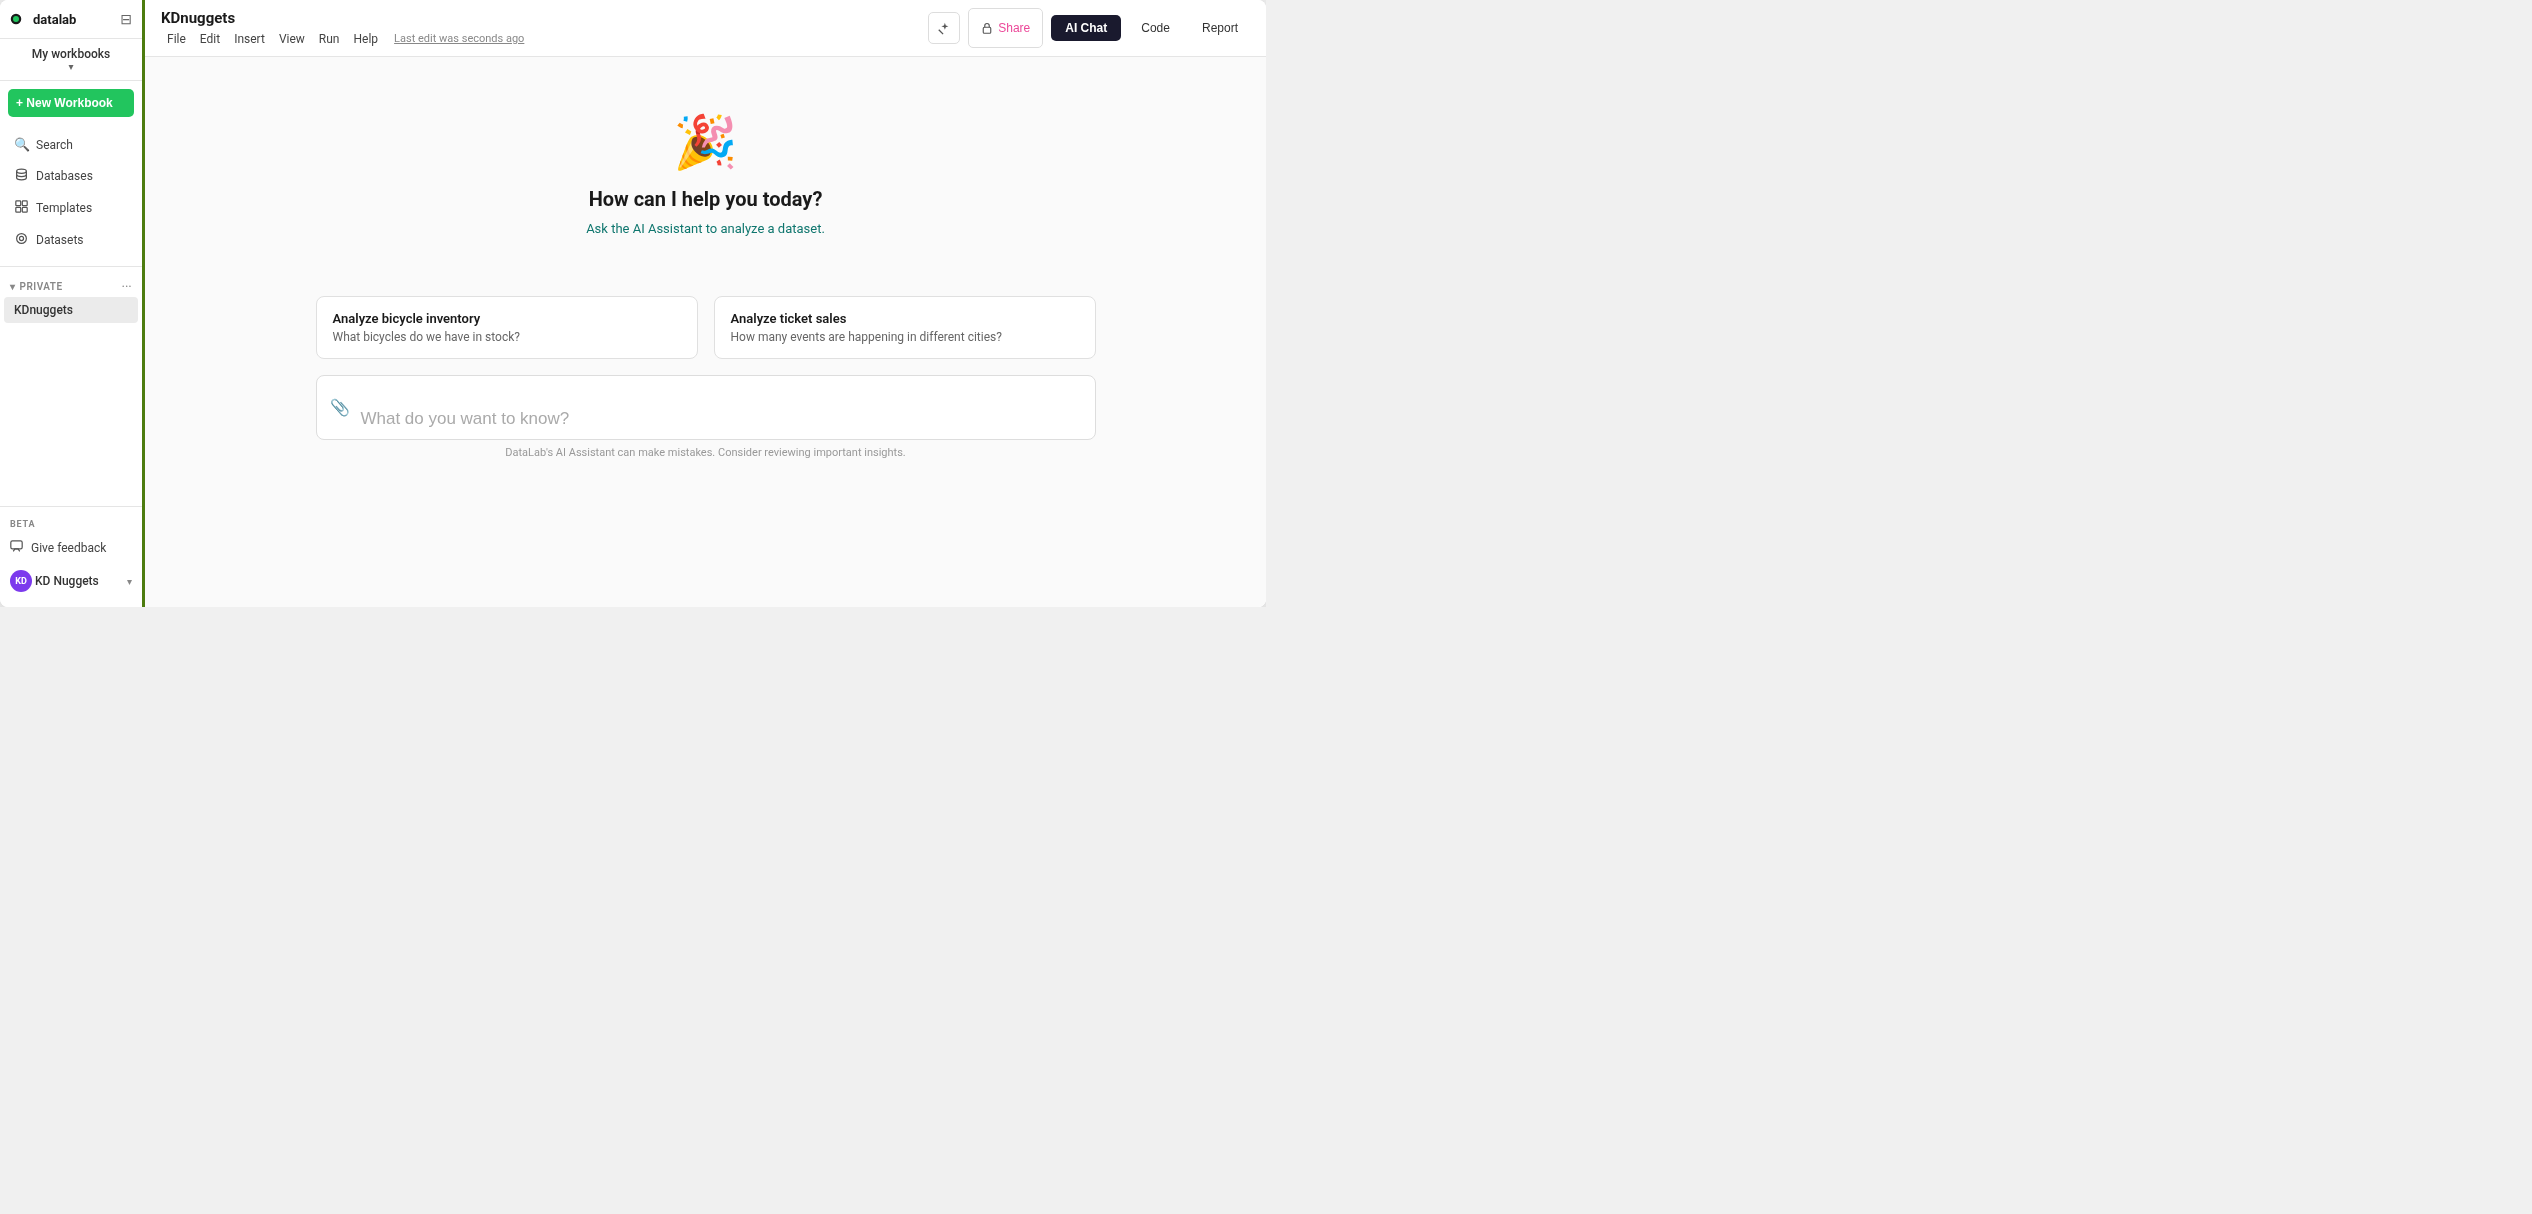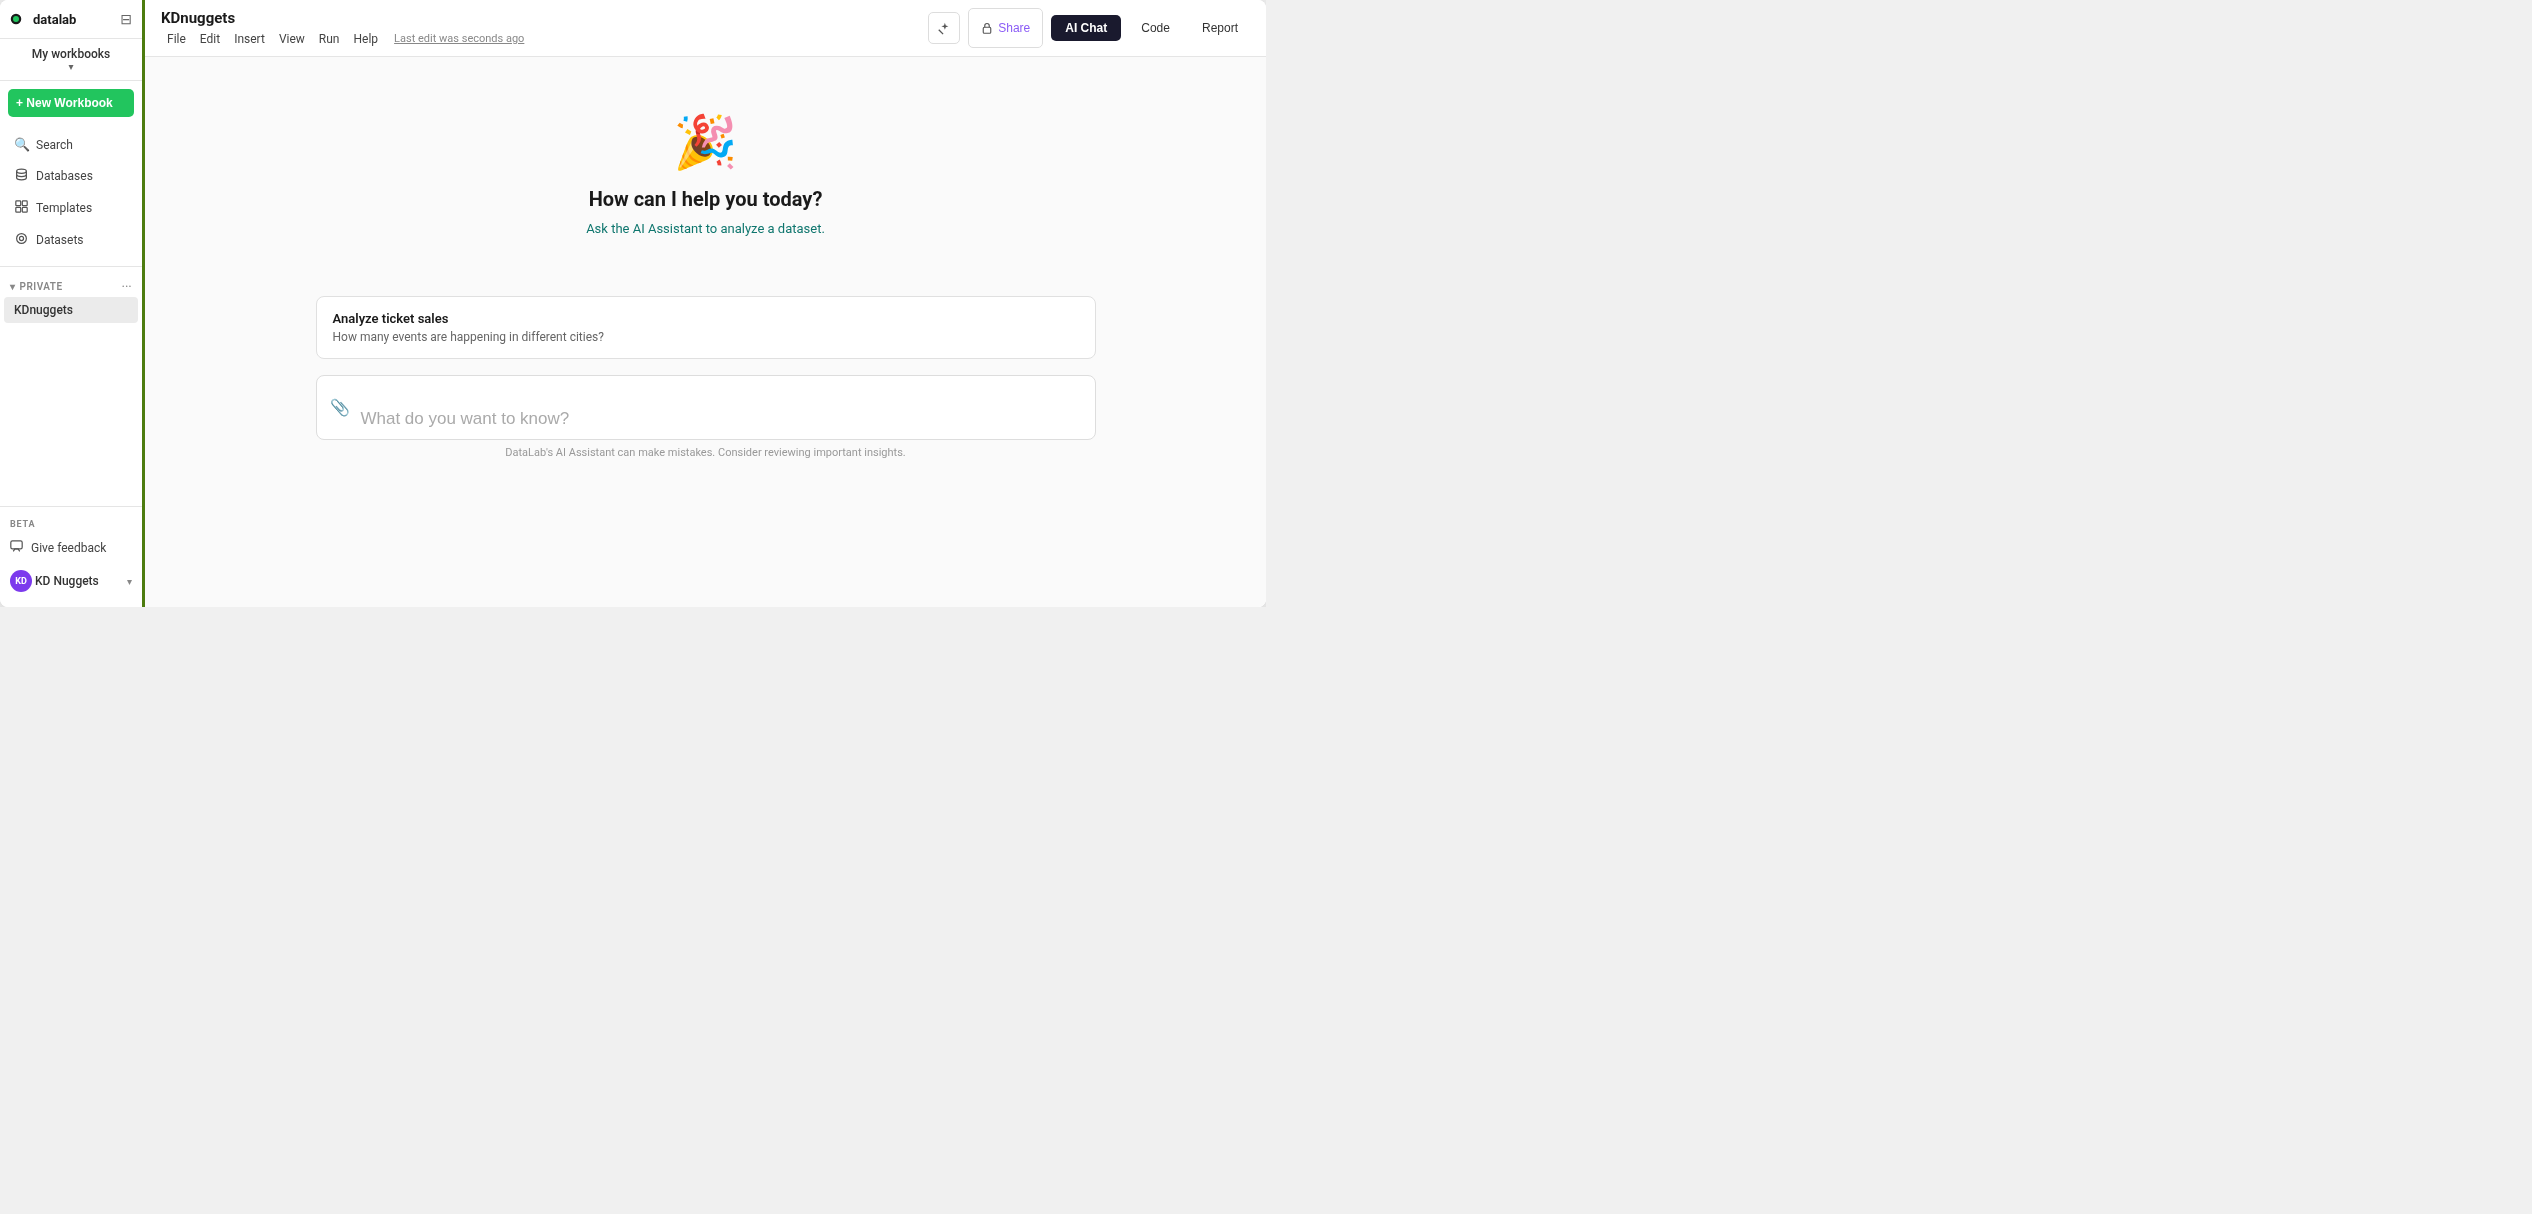--- a/index.html
+++ b/index.html
@@ -271,21 +271,21 @@
       display: flex;
       align-items: center;
       gap: 5px;
       padding: 12px 12px;
       border: 1px solid #ddd;
       border-radius: 5px;
       background: #fff;
       cursor: pointer;
       font-size: 12px;
       font-weight: 500;
-      color: #8b5cf6;
+      color: #ec4899;
     }
     .ai-chat-btn {
       padding: 6px 14px;
       background: #1a1a2e;
       color: #fff;
       border: none;
       border-radius: 5px;
       font-size: 12px;
       font-weight: 600;
       cursor: pointer;
@@ -539,20 +539,24 @@
 
     <div class="chat-area">
       <div class="chat-welcome">
         <span class="party-emoji">🎉</span>
         <span class="welcome-title">How can I help you today?</span>
         <span class="welcome-subtitle">Ask the AI Assistant to analyze a dataset.</span>
       </div>
 
       <div class="suggestion-cards">
         <div class="suggestion-card">
+          <div class="suggestion-title">Analyze bicycle inventory</div>
+          <div class="suggestion-desc">What bicycles do we have in stock?</div>
+        </div>
+        <div class="suggestion-card">
           <div class="suggestion-title">Analyze ticket sales</div>
           <div class="suggestion-desc">How many events are happening in different cities?</div>
         </div>
       </div>
 
       <div class="chat-input-area">
         <div class="chat-input-box">
           <span class="attach-icon">📎</span>
           <input class="chat-input" type="text" placeholder="What do you want to know?" style="">
         </div>

